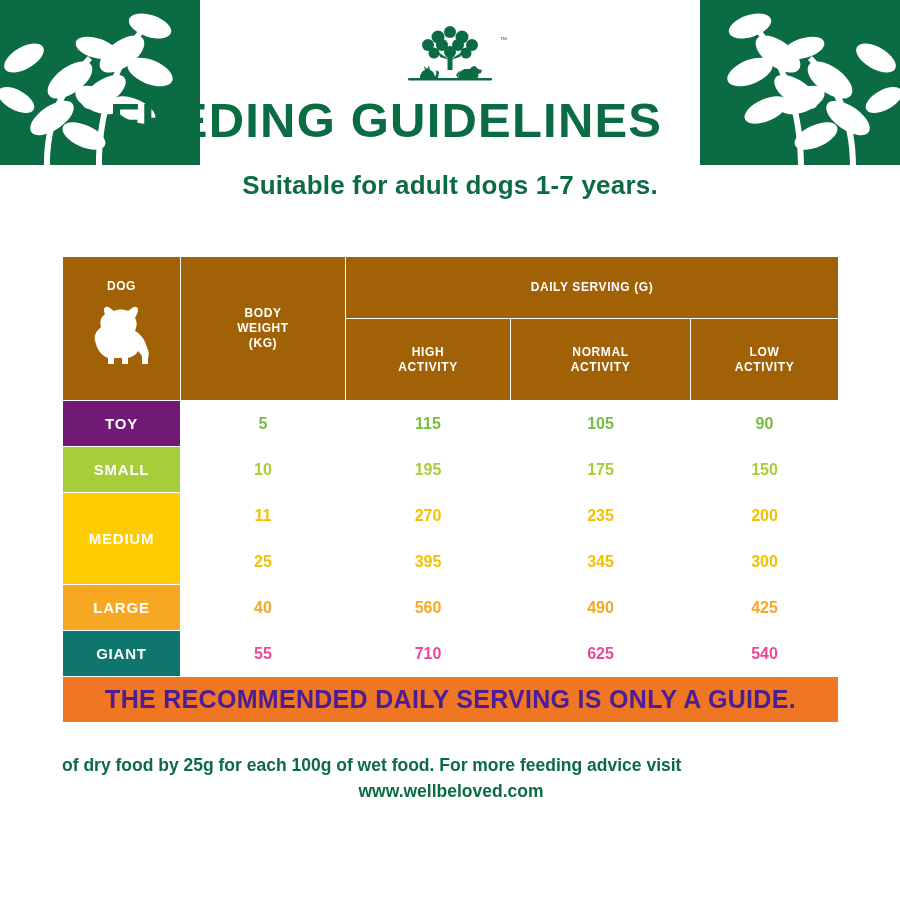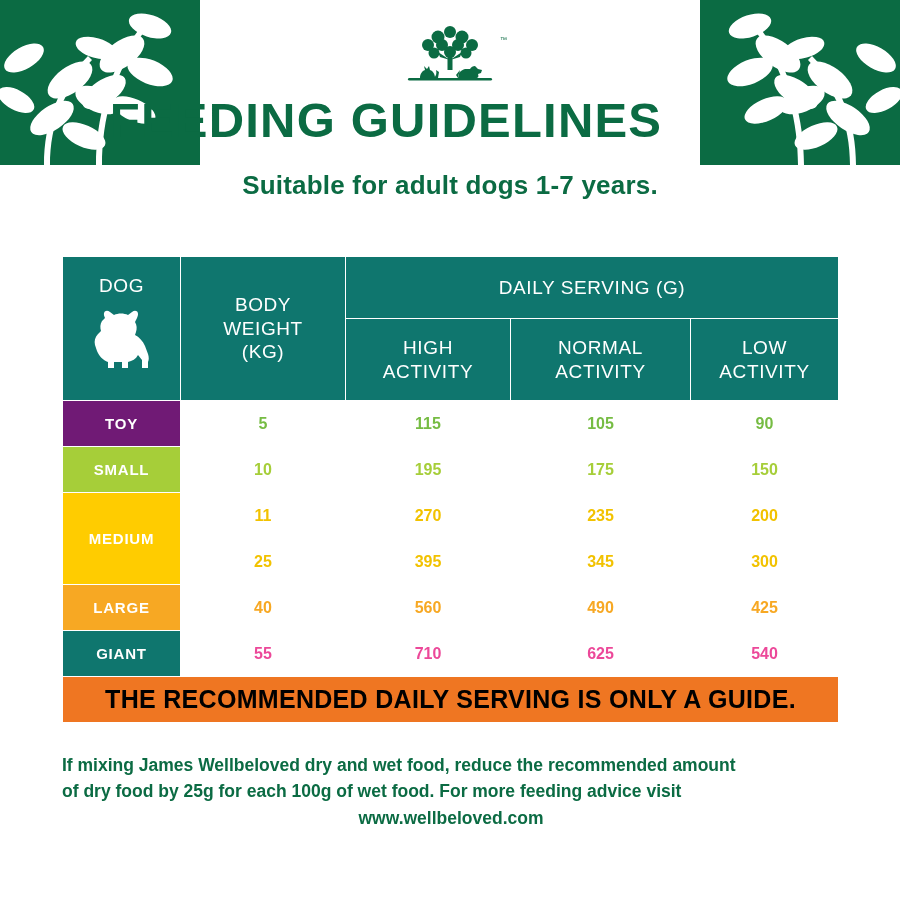--- a/index.html
+++ b/index.html
@@ -67,24 +67,24 @@
     table-layout: fixed;
   }
   table.feeding td, table.feeding th {
     border: 1px solid #ffffff;
     text-align: center;
     vertical-align: middle;
   }
 
   
   .hd {
-    background: #0f766e;
+    background: #a16207;
     color: #ffffff;
-    font-size: 19px;
-    font-weight: normal;
+    font-size: 12px;
+    font-weight: bold;
     letter-spacing: 0.6px;
     line-height: 1.25;
     padding: 8px 4px;
   }
   .hd-dog { height: 144px; }
   .dog-icon { display:block; margin: 6px auto 0; }
   .hd-label { display:block; }
 
   
   .sz {
@@ -109,21 +109,21 @@
     border-color: #cfd8d3;
   }
   .c-toy    { color: #76bc43; }
   .c-small  { color: #a6ce39; }
   .c-medium { color: #f2c200; }
   .c-large  { color: #f7a823; }
   .c-giant  { color: #ec4899; }
 
   .note-row td {
     background: #ef7622;
-    color: #000000;
+    color: #4c1d95;
     font-size: 25px;
     font-weight: bold;
     letter-spacing: 0.3px;
     height: 46px;
     padding: 4px 0;
     border-color: #ef7622;
   }
 
   
   .footer {
@@ -310,18 +310,17 @@
           <td class="val c-giant">540</td>
         </tr>
         <tr class="note-row">
           <td colspan="5">THE RECOMMENDED DAILY SERVING IS ONLY A GUIDE.</td>
         </tr>
       </tbody>
     </table>
   </div>
 
   <div class="footer">
-    <div>If mixing James Wellbeloved dry and wet food, reduce the recommended amount</div>
     <div>of dry food by 25g for each 100g of wet food. For more feeding advice visit</div>
     <div class="lastline">www.wellbeloved.com</div>
   </div>
 
 </div>
 
 </body></html>

